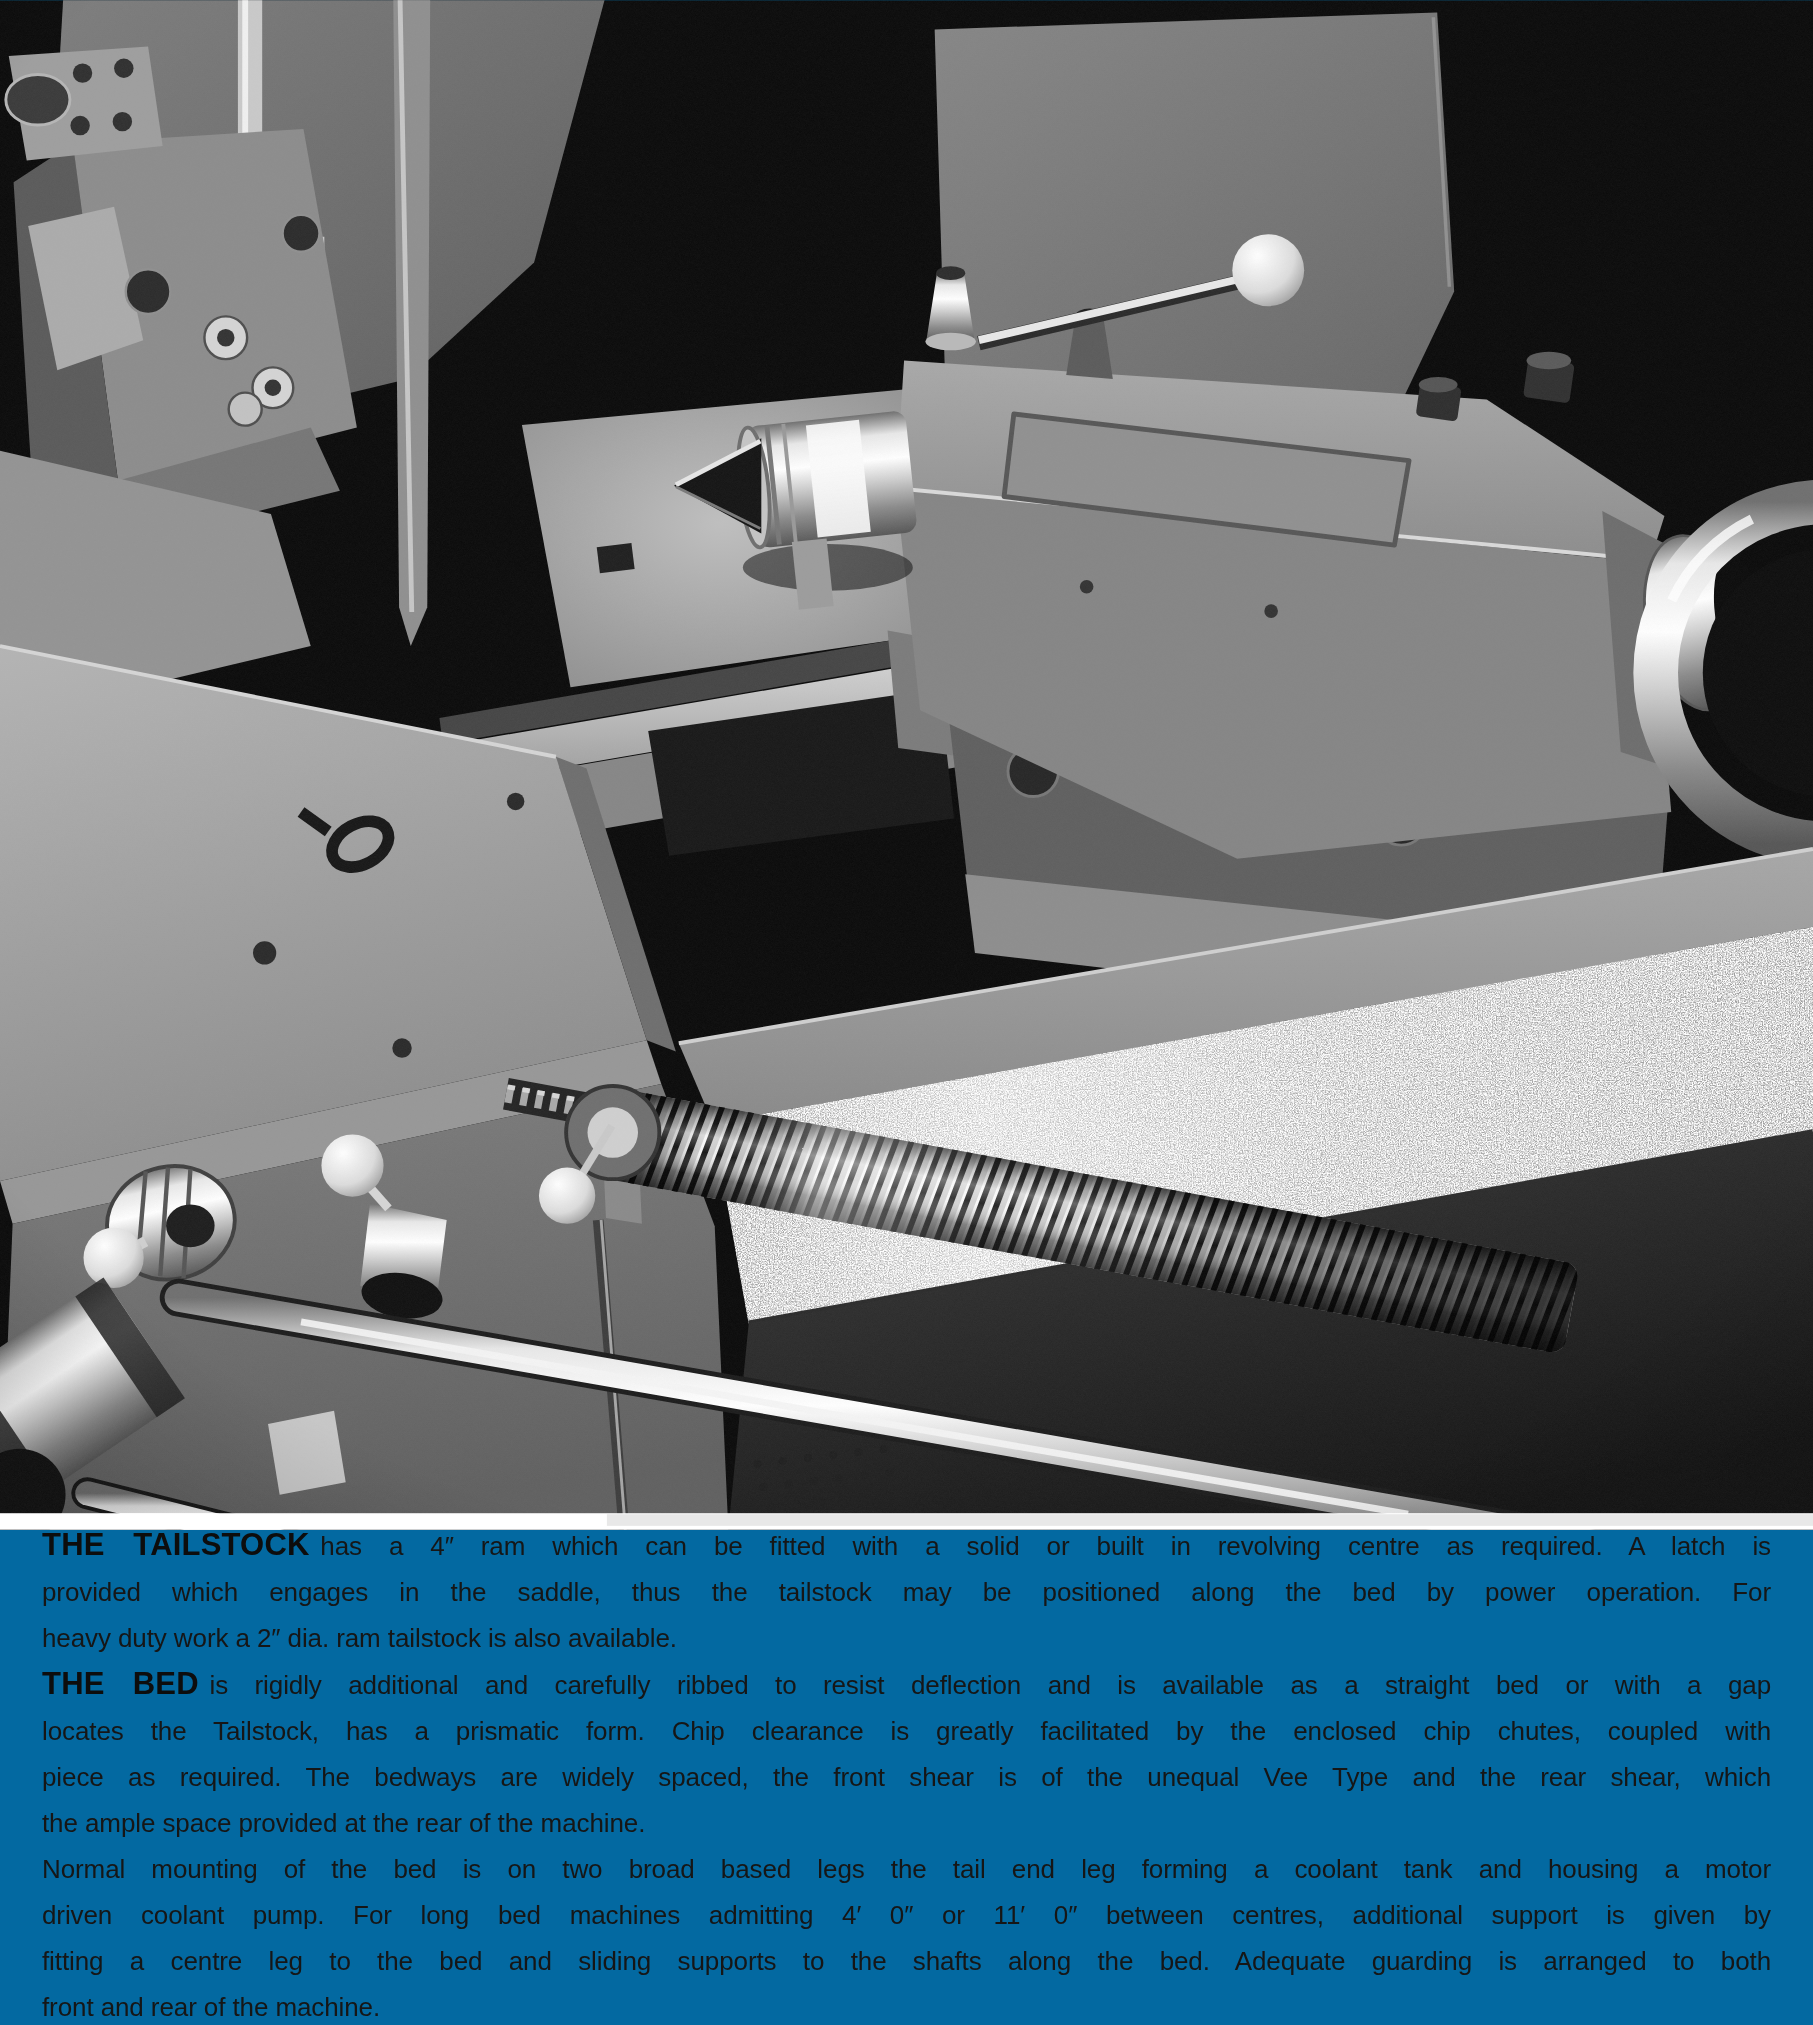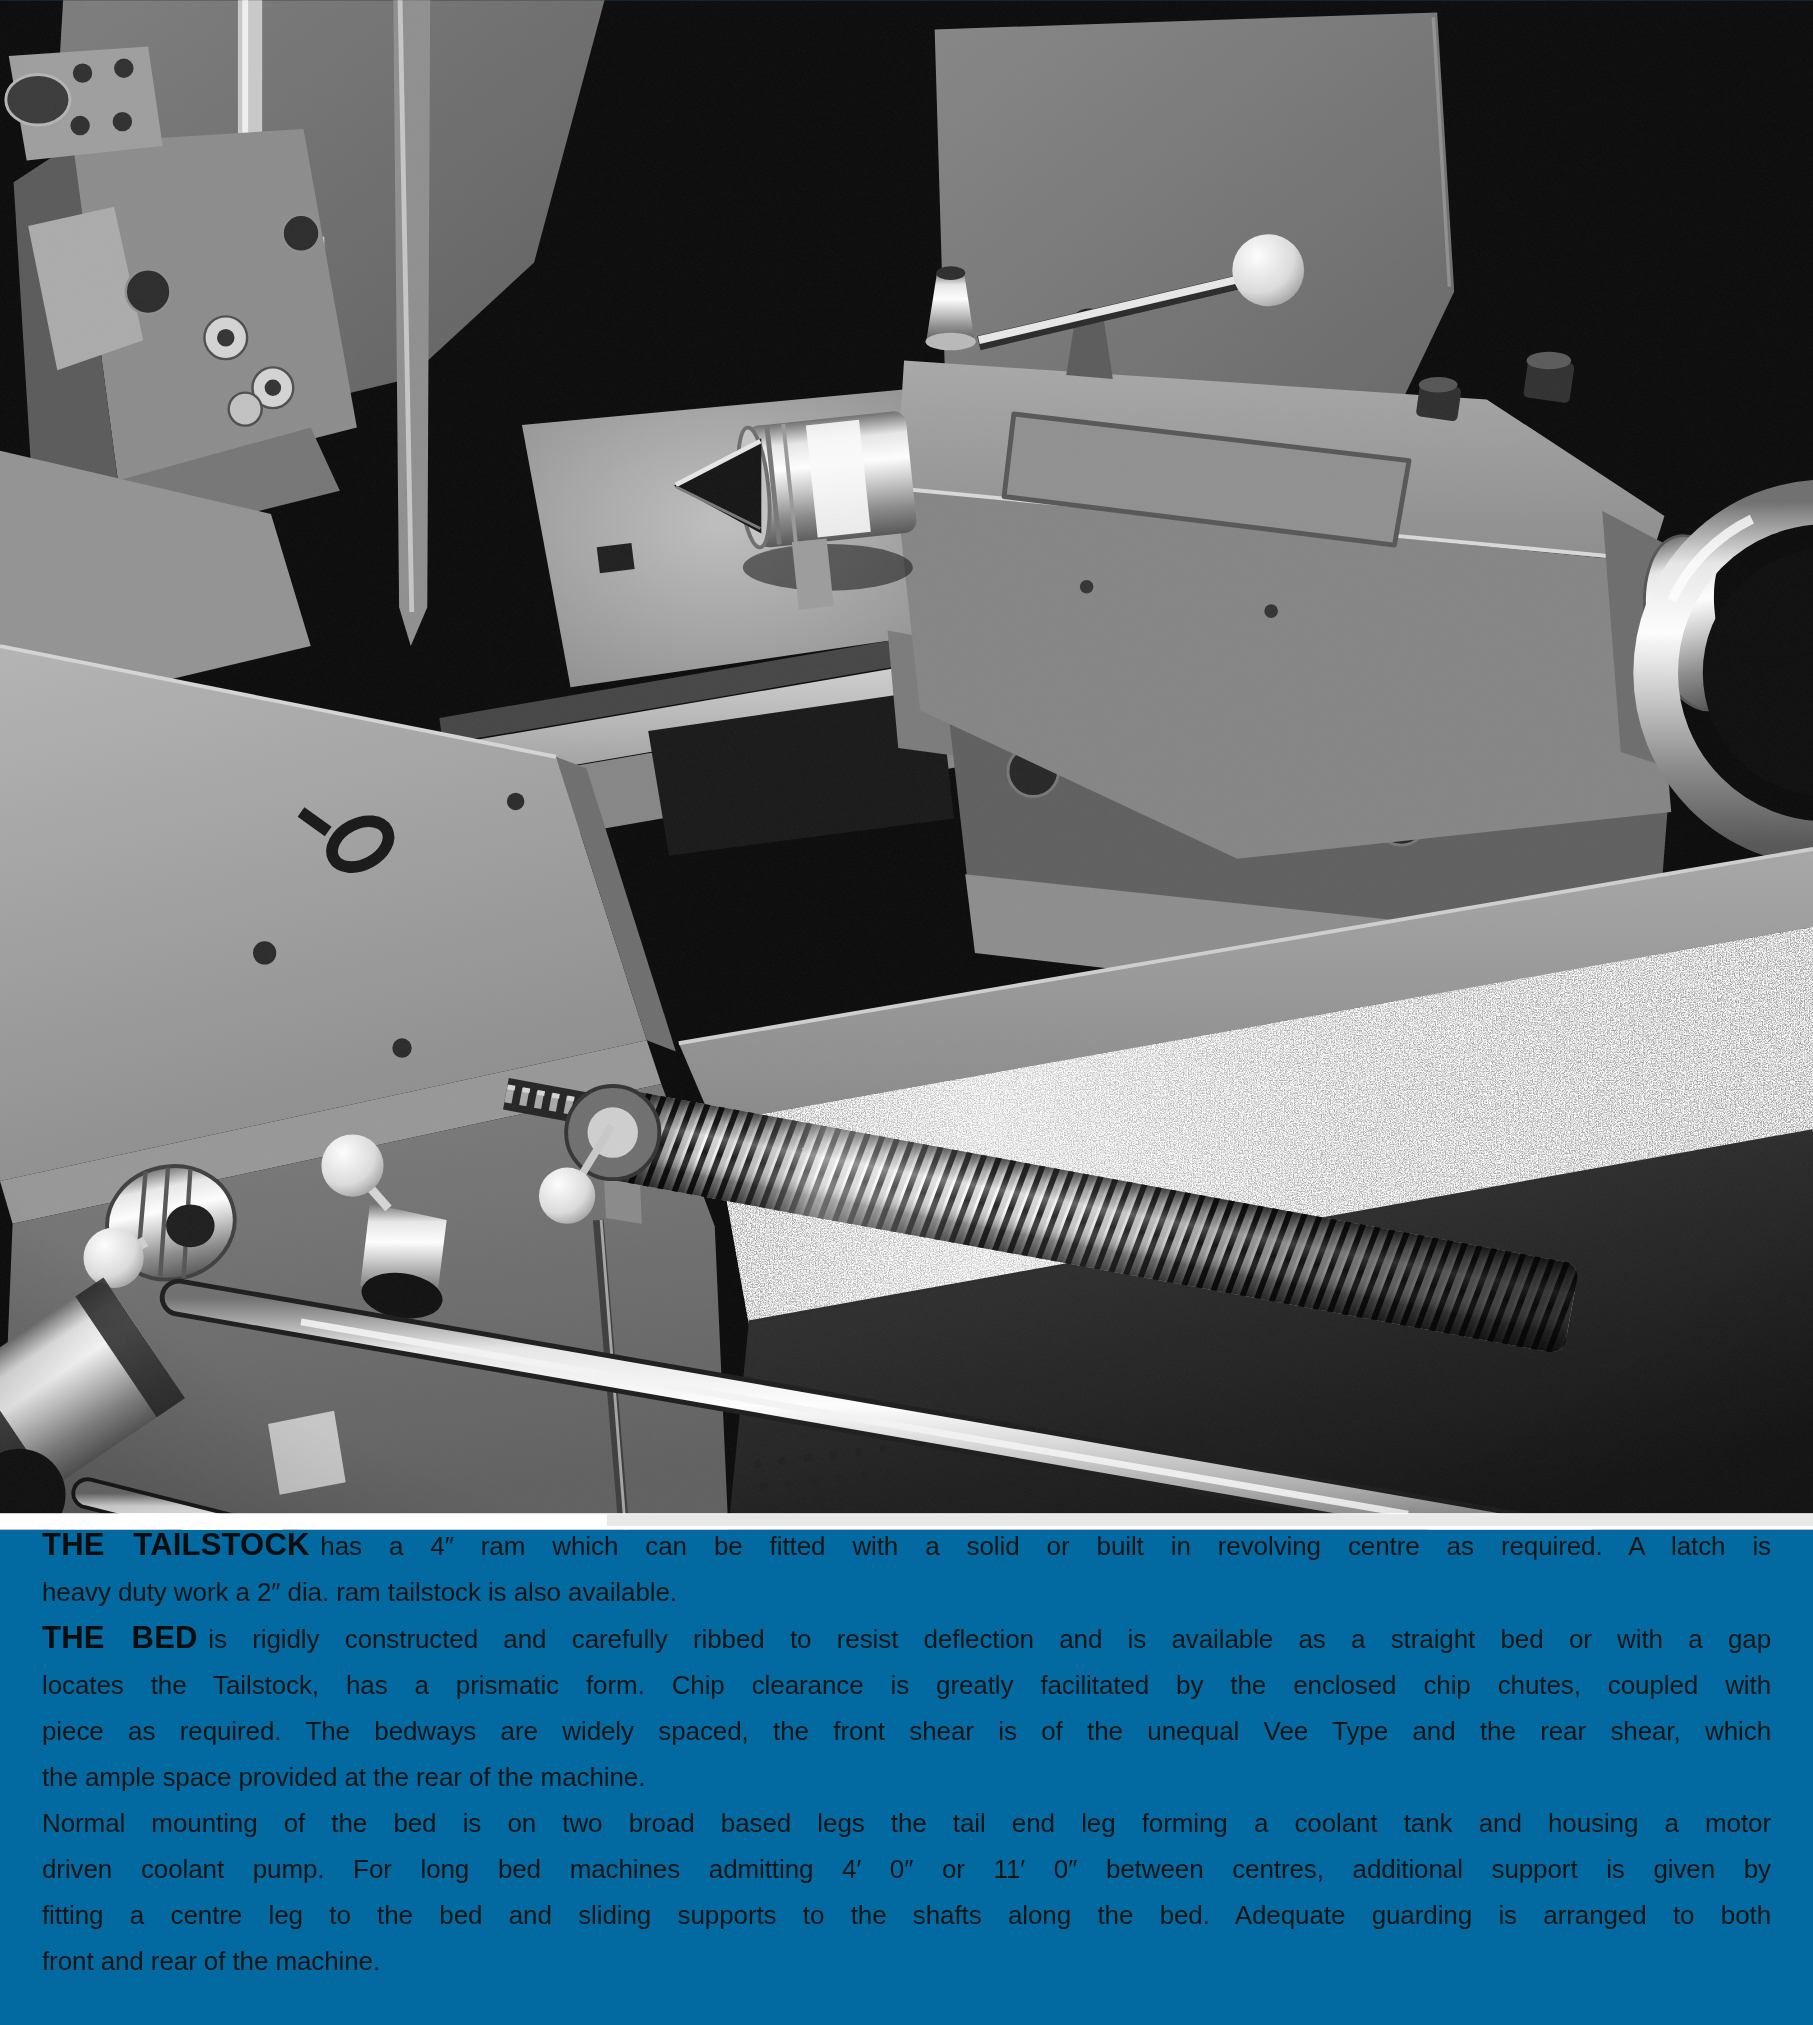--- a/index.html
+++ b/index.html
@@ -317,26 +317,29 @@
       <rect x="0" y="3116" width="3734" height="34" fill="#ffffff"></rect>
       <rect x="1250" y="3118" width="2484" height="24" fill="#d8d8d8" opacity="0.6"></rect>
     </svg>
   </figure>
 
   <section class="textblock">
 
     <div class="line">
       <b class="lead">THE TAILSTOCK</b><span>has a 4″ ram which can be fitted with a solid or built in revolving centre as required.  A latch is</span>
     </div>
+    <div class="line">
+      <span>provided which engages in the saddle, thus the tailstock may be positioned along the bed by power operation.  For</span>
+    </div>
     <div class="line last">
       <span>heavy duty work a 2″ dia. ram tailstock is also available.</span>
     </div>
 
     <div class="line">
-      <b class="lead">THE BED</b><span>is rigidly constructed and carefully ribbed to resist deflection and is available as a straight bed or with a gap</span>
+      <b class="lead">THE BED</b><span>is rigidly additional and carefully ribbed to resist deflection and is available as a straight bed or with a gap</span>
     </div>
     <div class="line">
       <span>locates the Tailstock, has a prismatic form.  Chip clearance is greatly facilitated by the enclosed chip chutes, coupled with</span>
     </div>
     <div class="line">
       <span>piece as required.  The bedways are widely spaced, the front shear is of the unequal Vee Type and the rear shear, which</span>
     </div>
     <div class="line last">
       <span>the ample space provided at the rear of the machine.</span>
     </div>

